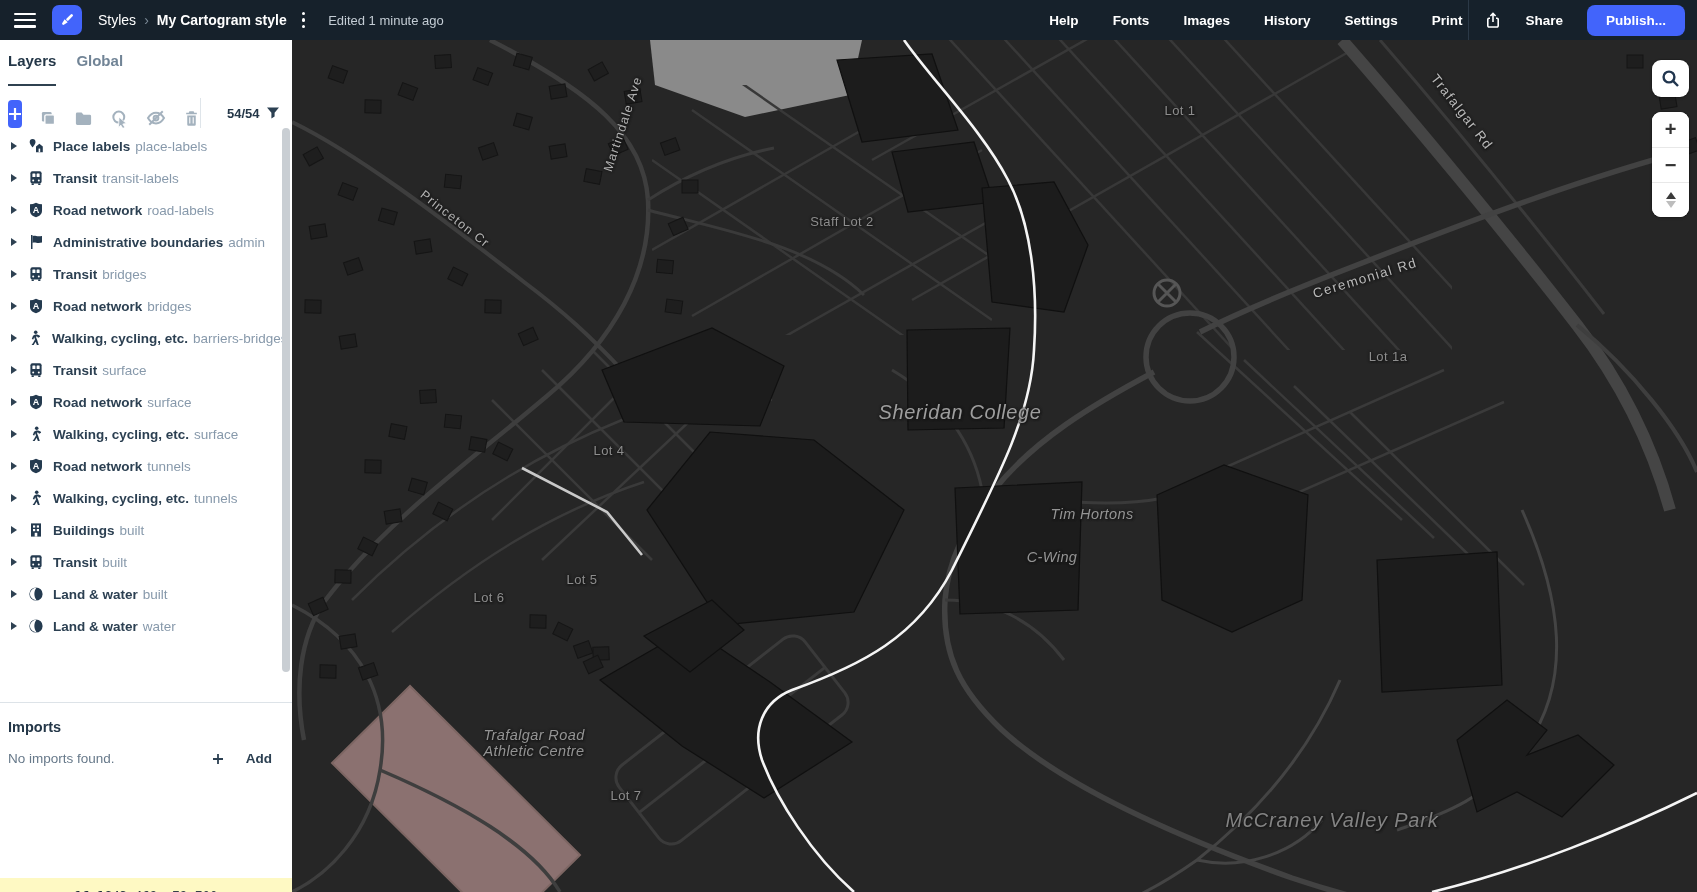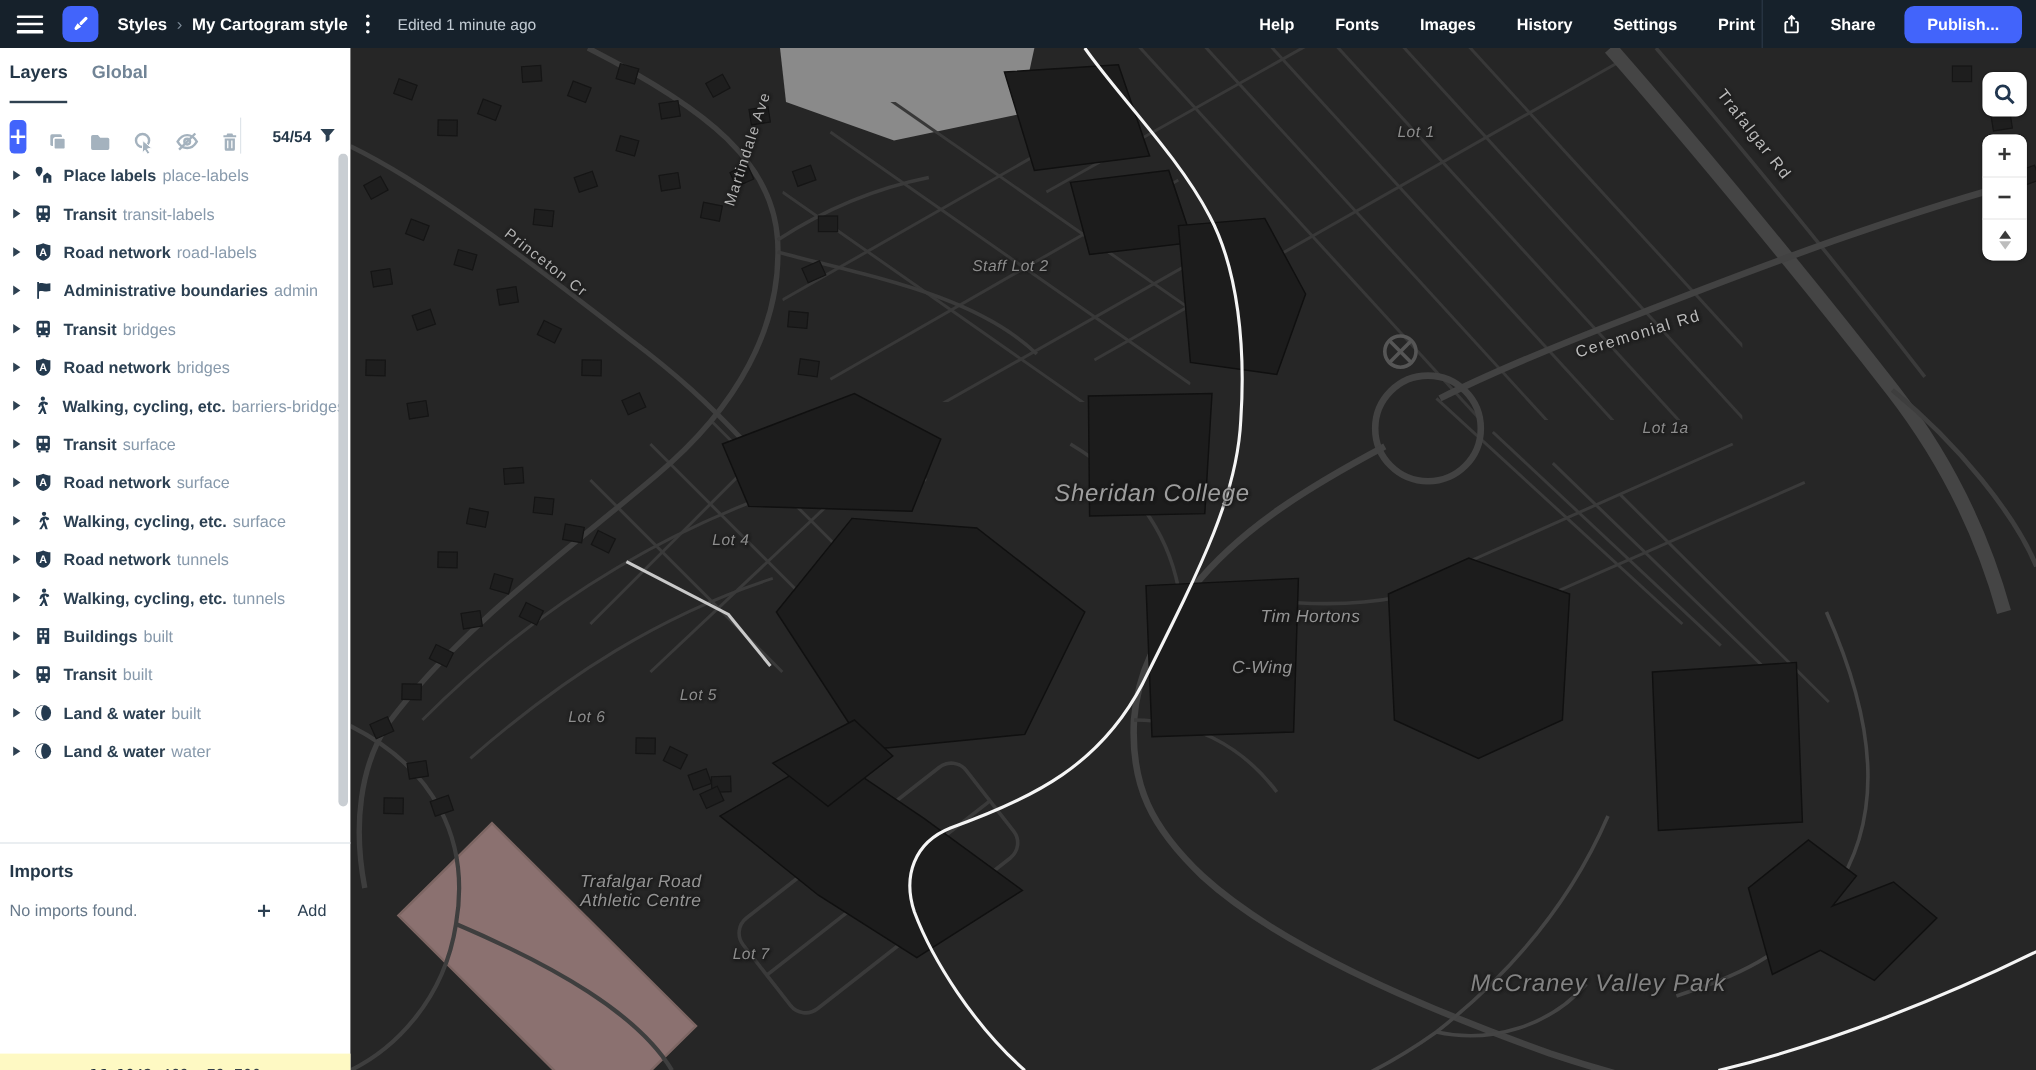--- a/index.html
+++ b/index.html
@@ -7,21 +7,21 @@
     font-family:"Liberation Sans",sans-serif;-webkit-font-smoothing:antialiased}
 
   
   .topbar{position:absolute;top:0;left:0;width:1697px;height:40px;background:#16212b;
     display:flex;align-items:center;color:#fff;z-index:40;padding:0 12px 0 14px}
   .burger{width:22px;height:15px;display:flex;flex-direction:column;justify-content:space-between;cursor:pointer}
   .burger span{display:block;height:2.6px;background:#fff;border-radius:1px}
   .logo{width:30px;height:30px;border-radius:7px;background:#4264fb;margin-left:16px;
     display:flex;align-items:center;justify-content:center;cursor:pointer}
   .crumb{display:flex;align-items:center;margin-left:16px;font-size:14px}
-  .crumb .root{font-weight:700;color:#fff;cursor:pointer}
+  .crumb .root{font-weight:400;color:#fff;cursor:pointer}
   .crumb .sep{color:#7c8a97;margin:0 8px;font-size:14px}
   .crumb .cur{font-weight:700;color:#fff}
   .kebab{display:flex;flex-direction:column;gap:3px;margin-left:11px;padding:4px;cursor:pointer}
   .kebab i{width:3.4px;height:3.4px;border-radius:50%;background:#fff}
   .edited{color:#c3ccd4;font-size:13px;margin-left:19px}
   .topnav{margin-left:auto;display:flex;align-items:center;gap:34px;font-size:13.5px;font-weight:700}
   .topnav .navitem{cursor:pointer}
   .tdivider{width:1px;height:40px;background:#2b3947;margin:0 6px}
   .sharebtn{display:flex;align-items:center;gap:24px;font-weight:700;font-size:13.5px;cursor:pointer;margin:0 10px}
   .publish{background:#4264fb;color:#fff;font-weight:700;font-size:13.5px;border:none;
@@ -45,35 +45,35 @@
   .tri{width:0;height:0;border-left:6.5px solid #2e4152;border-top:4.5px solid transparent;
     border-bottom:4.5px solid transparent;margin:0 10px 0 3px;cursor:pointer}
   .licon{width:17px;height:17px;color:#243a4f;margin-right:9px;display:flex;align-items:center;justify-content:center}
   .lname{font-size:13.5px;font-weight:700;color:#2c4052;white-space:nowrap}
   .lid{font-size:13.5px;color:#8799ab;margin-left:5px;white-space:nowrap}
   .sb-scroll{position:absolute;top:0;right:2px;width:8px;height:544px;background:#c9ced3;border-radius:4px;cursor:pointer}
   .imports{border-top:1px solid #dde3e8;padding:16px 8px 0 8px;flex:1}
   .imports h3{font-size:14.5px;font-weight:700;color:#243748;margin-bottom:16px}
   .improw{display:flex;align-items:center;justify-content:space-between;padding-right:12px}
   .noimports{font-size:13.5px;color:#67798a}
-  .addimport{display:flex;align-items:center;gap:22px;font-size:13.5px;font-weight:400;color:#2c4052;cursor:pointer;background:none;border:none}
+  .addimport{display:flex;align-items:center;gap:22px;font-size:13.5px;font-weight:700;color:#2c4052;cursor:pointer;background:none;border:none}
   .statusbar{height:34px;background:#fef9c3;display:flex;align-items:center;justify-content:center;
     padding:0 10px;font-family:"DejaVu Sans Mono",monospace;font-size:12.5px}
   .zoomlevel{font-weight:700;color:#22303d}
   .coords{color:#353f49}
 
   
   .map{position:absolute;top:40px;left:292px;width:1405px;height:852px;background:#262626;overflow:hidden;cursor:grab}
   .map svg.canvas{position:absolute;top:0;left:0}
   .mlabel{position:absolute;transform:translate(-50%,-50%) rotate(var(--r,0deg));white-space:pre-line;
     text-align:center;pointer-events:none;
     text-shadow:0 0 2px #1b1b1b,0 0 3px #1b1b1b,1px 1px 2px #161616}
   .ml-street{font-size:12.5px;letter-spacing:1.2px;color:#b3b3b3}
   .ml-street-lg{font-size:13.5px;letter-spacing:1.4px;color:#bababa}
-  .ml-poi{font-size:13px;font-style:italic;color:#8d8d8d;letter-spacing:.4px}
+  .ml-poi{font-size:13px;color:#8d8d8d;letter-spacing:.4px}
   .ml-med{font-size:14.5px;font-style:italic;color:#949494;letter-spacing:.4px}
   .ml-big{font-size:20px;font-style:italic;color:#9e9e9e;letter-spacing:.6px}
   .ml-park{font-size:20px;font-style:italic;color:#838383;letter-spacing:.8px}
 
   .searchbtn{position:absolute;top:20px;right:8px;width:37px;height:37px;background:#fff;border:none;
     border-radius:9px;box-shadow:0 0 0 1px rgba(0,0,0,.12),0 1px 3px rgba(0,0,0,.25);
     display:flex;align-items:center;justify-content:center;cursor:pointer;z-index:20}
   .zoomctl{position:absolute;top:72px;right:8px;width:37px;background:#fff;border-radius:9px;
     box-shadow:0 0 0 1px rgba(0,0,0,.12),0 1px 3px rgba(0,0,0,.25);overflow:hidden;z-index:20}
   .zbtn{width:100%;height:35px;background:#fff;border:none;display:flex;align-items:center;justify-content:center;

